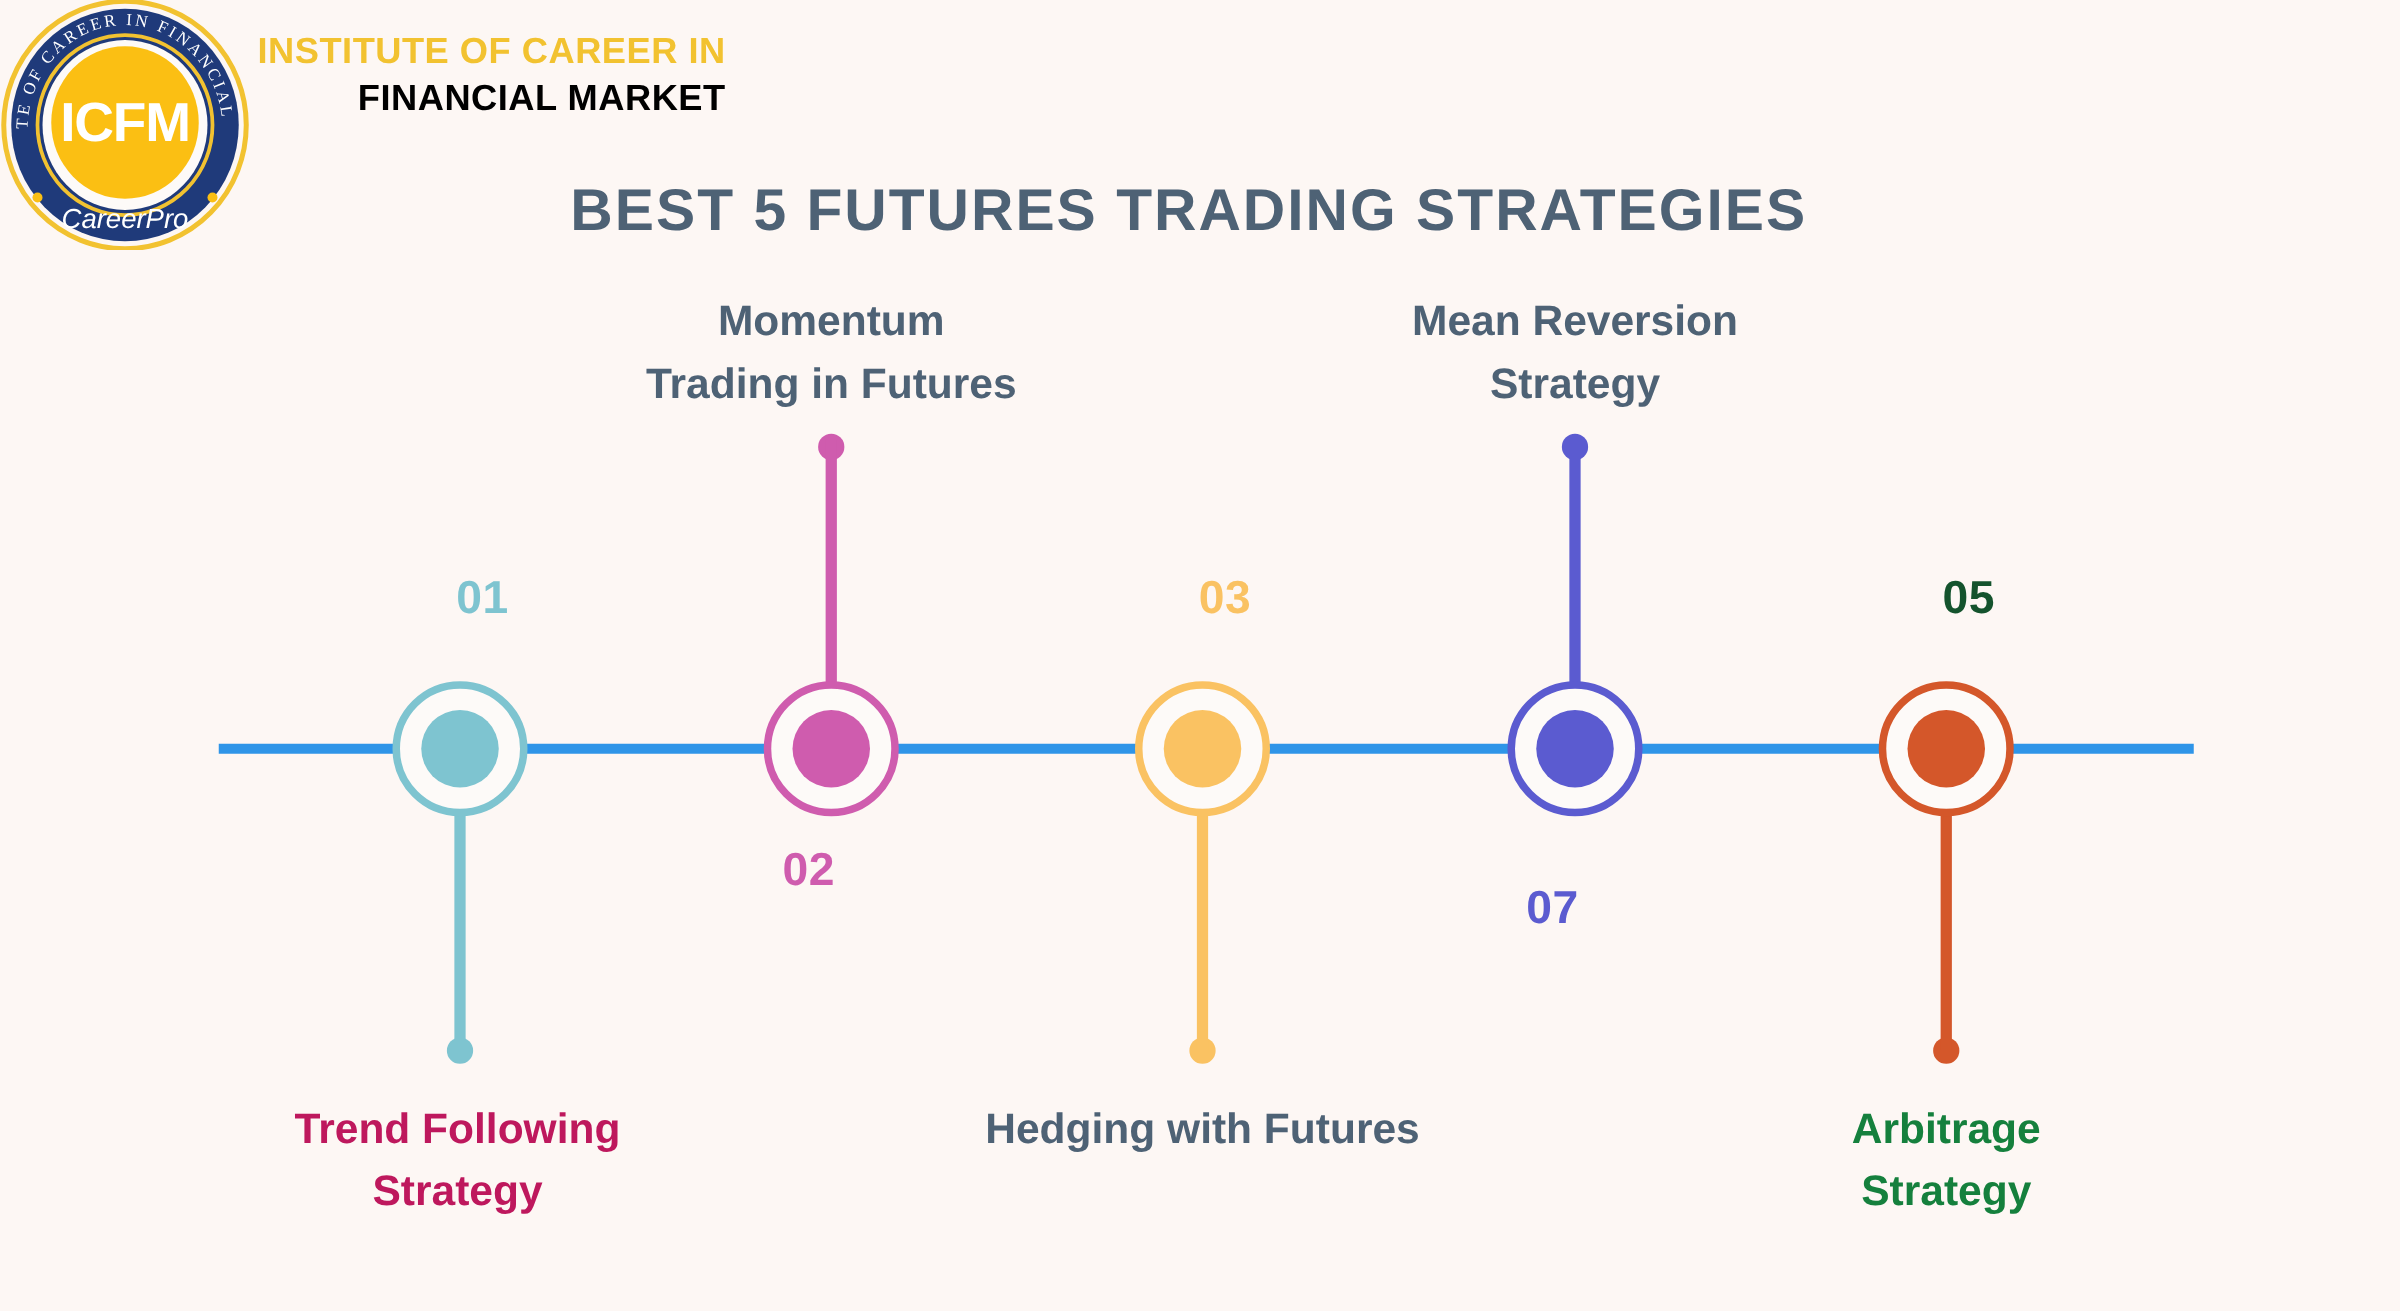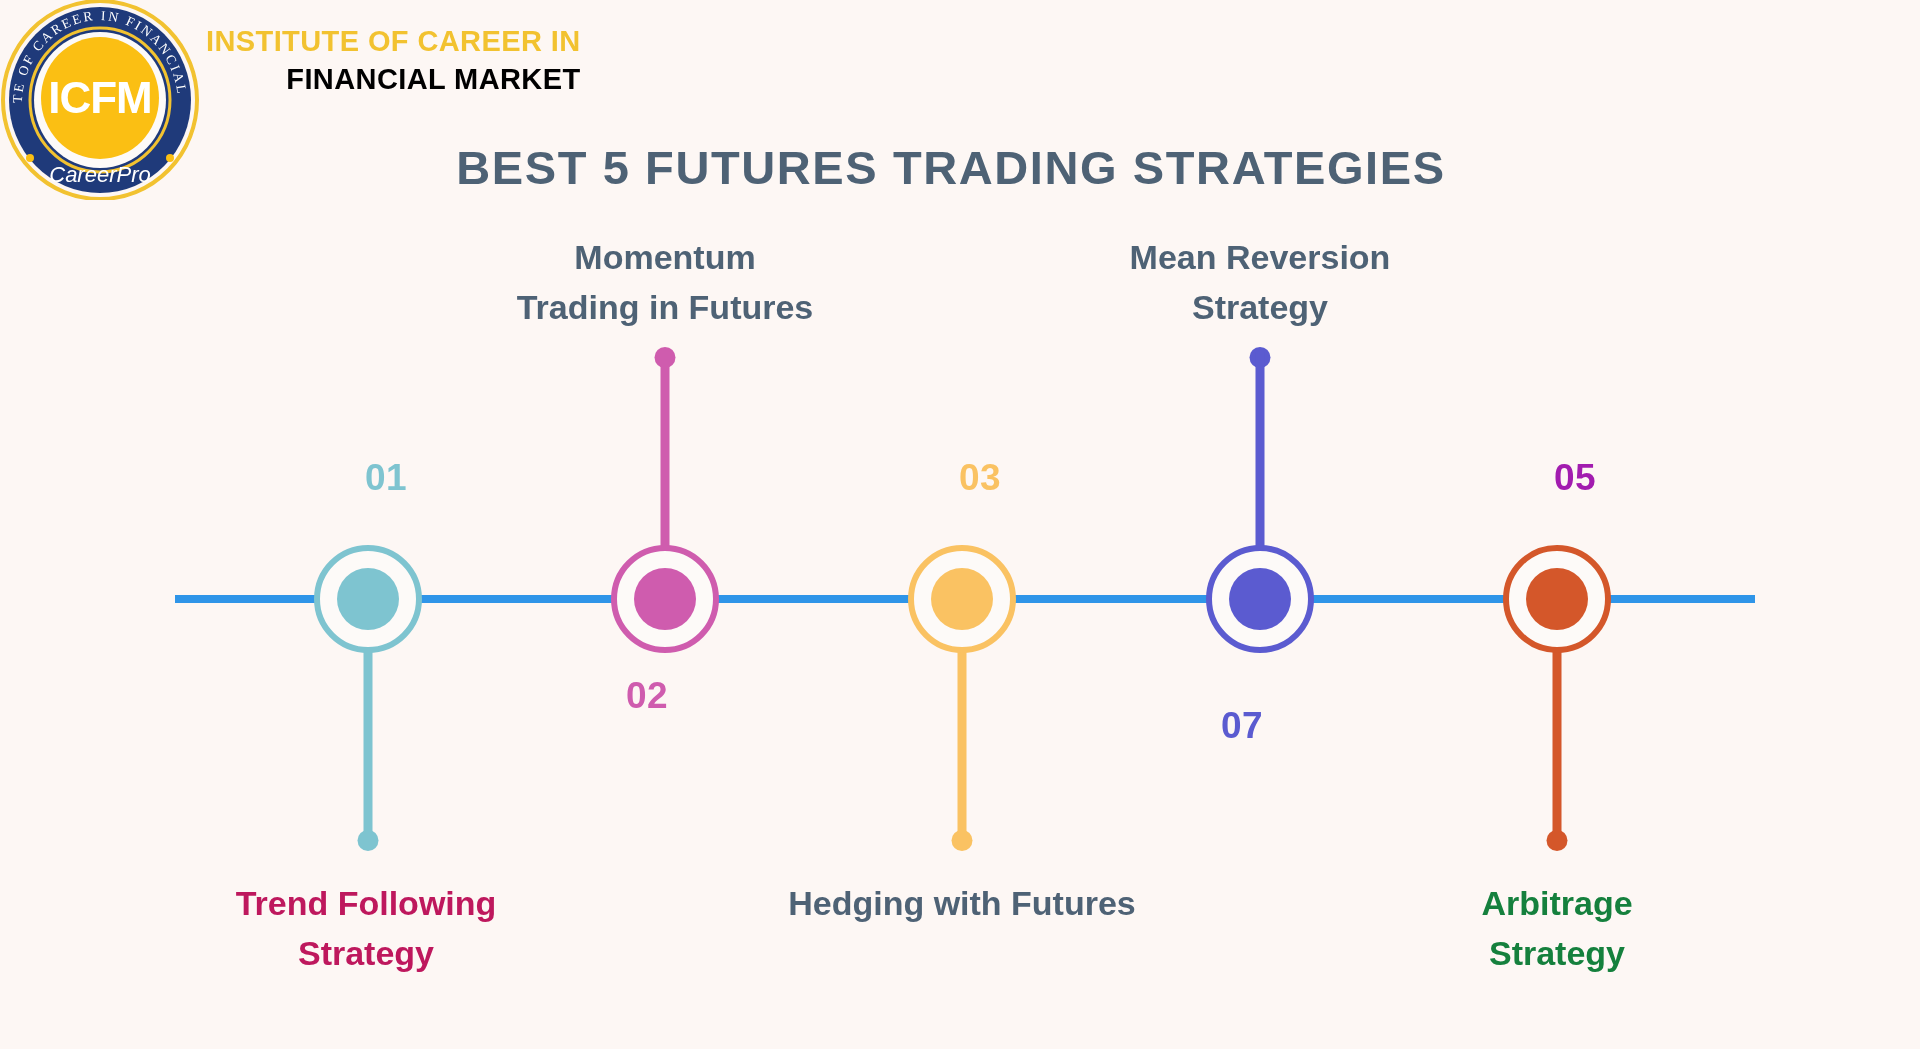--- a/index.html
+++ b/index.html
@@ -214,19 +214,19 @@
       <div class="num" style="color: rgb(91, 91, 208); left: 1242px; top: 726px;">07</div>
       <div class="node-label" style="left: 1260px; color: rgb(78, 98, 117); top: 232px;">
         <div>Mean Reversion</div>
         <div>Strategy</div>
       </div>
       <div class="stem" style="background: rgb(212, 87, 42); left: 1557px; top: 599px; height: 241px;"></div>
       <div class="stem-dot" style="background: rgb(212, 87, 42); left: 1557px; top: 830px;"></div>
       <div class="node" style="left: 1557px; border: 6px solid rgb(212, 87, 42);">
         <div class="node-inner" style="background: rgb(212, 87, 42);"></div>
       </div>
-      <div class="num" style="color: #a21caf; left: 1575px; top: 478px;">05</div>
+      <div class="num" style="color: #14532d; left: 1575px; top: 478px;">05</div>
       <div class="node-label" style="left: 1557px; color: #15803d; top: 878px;">
         <div>Arbitrage</div>
         <div>Strategy</div>
       </div>
     </div>
 </div>
 
 </body></html>

